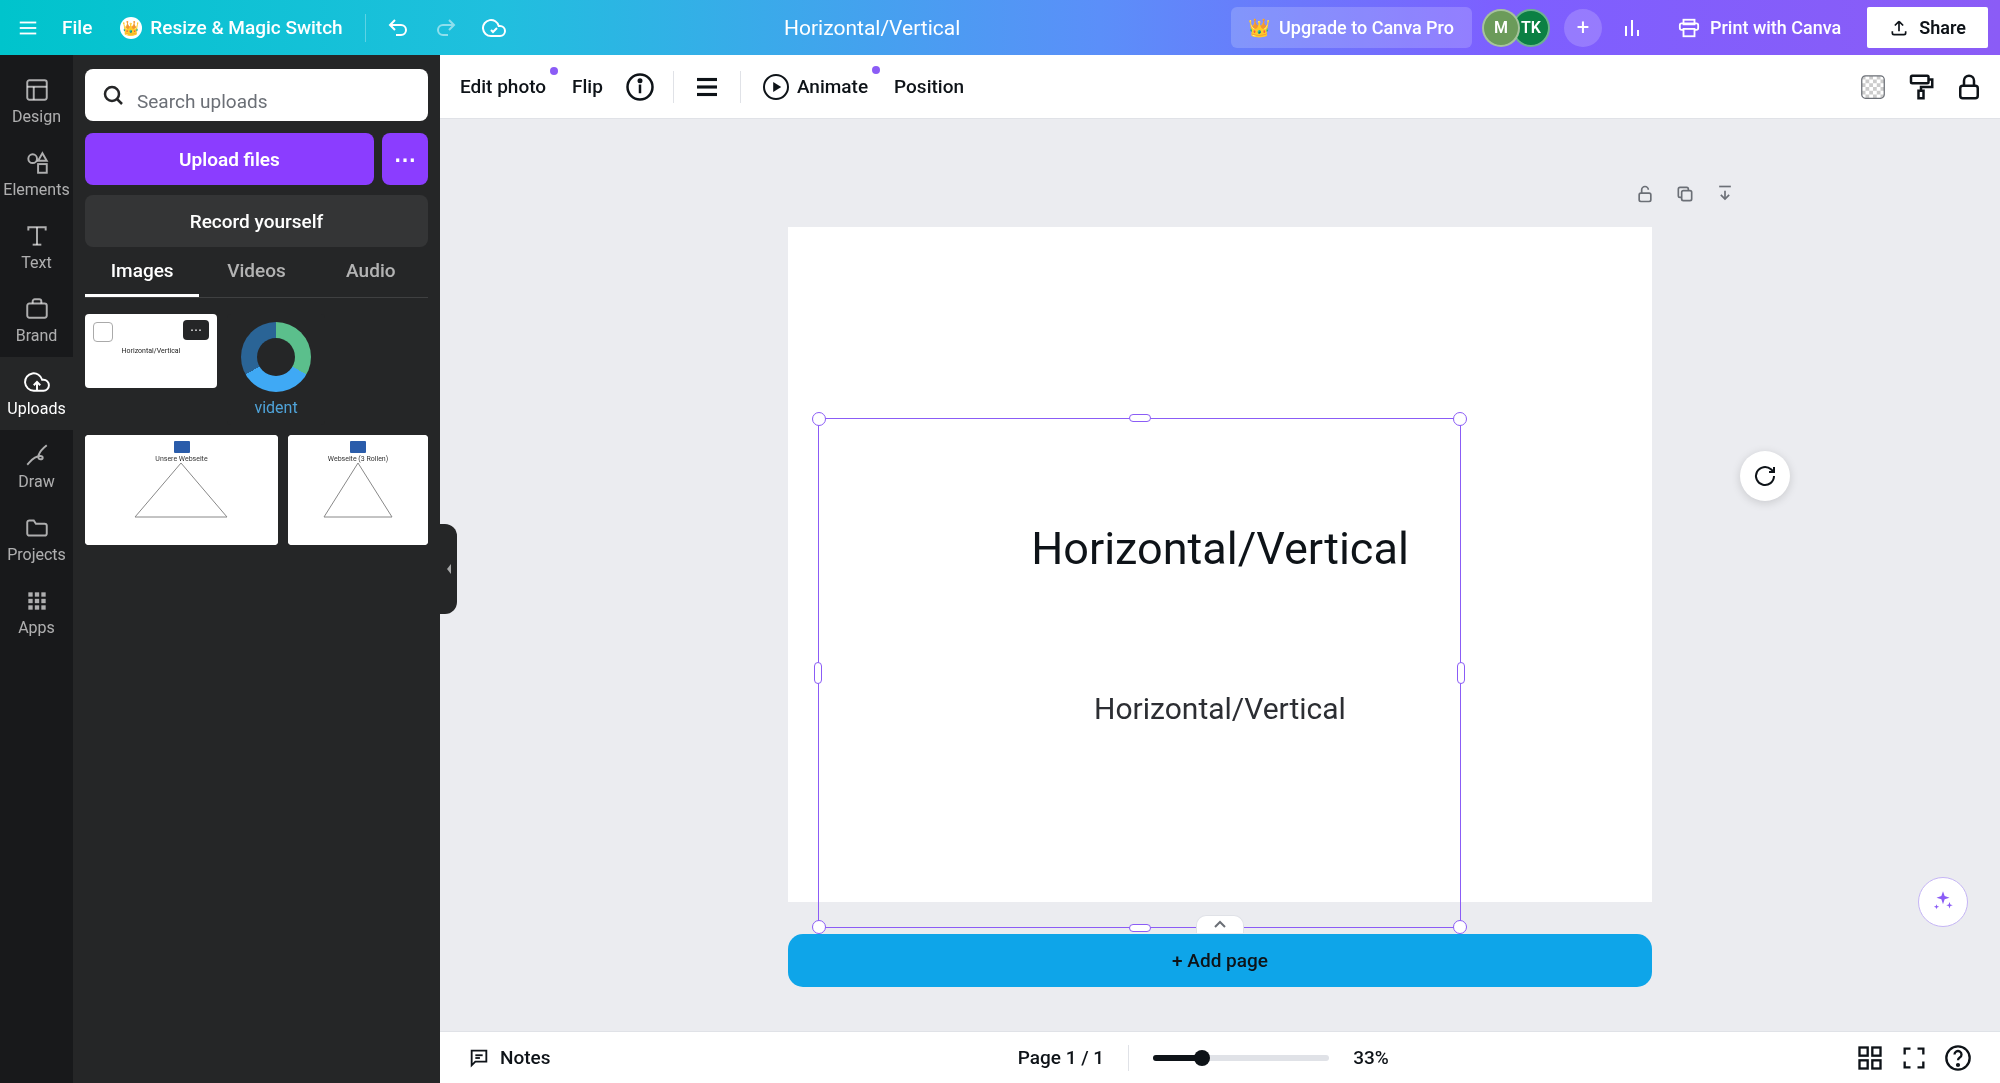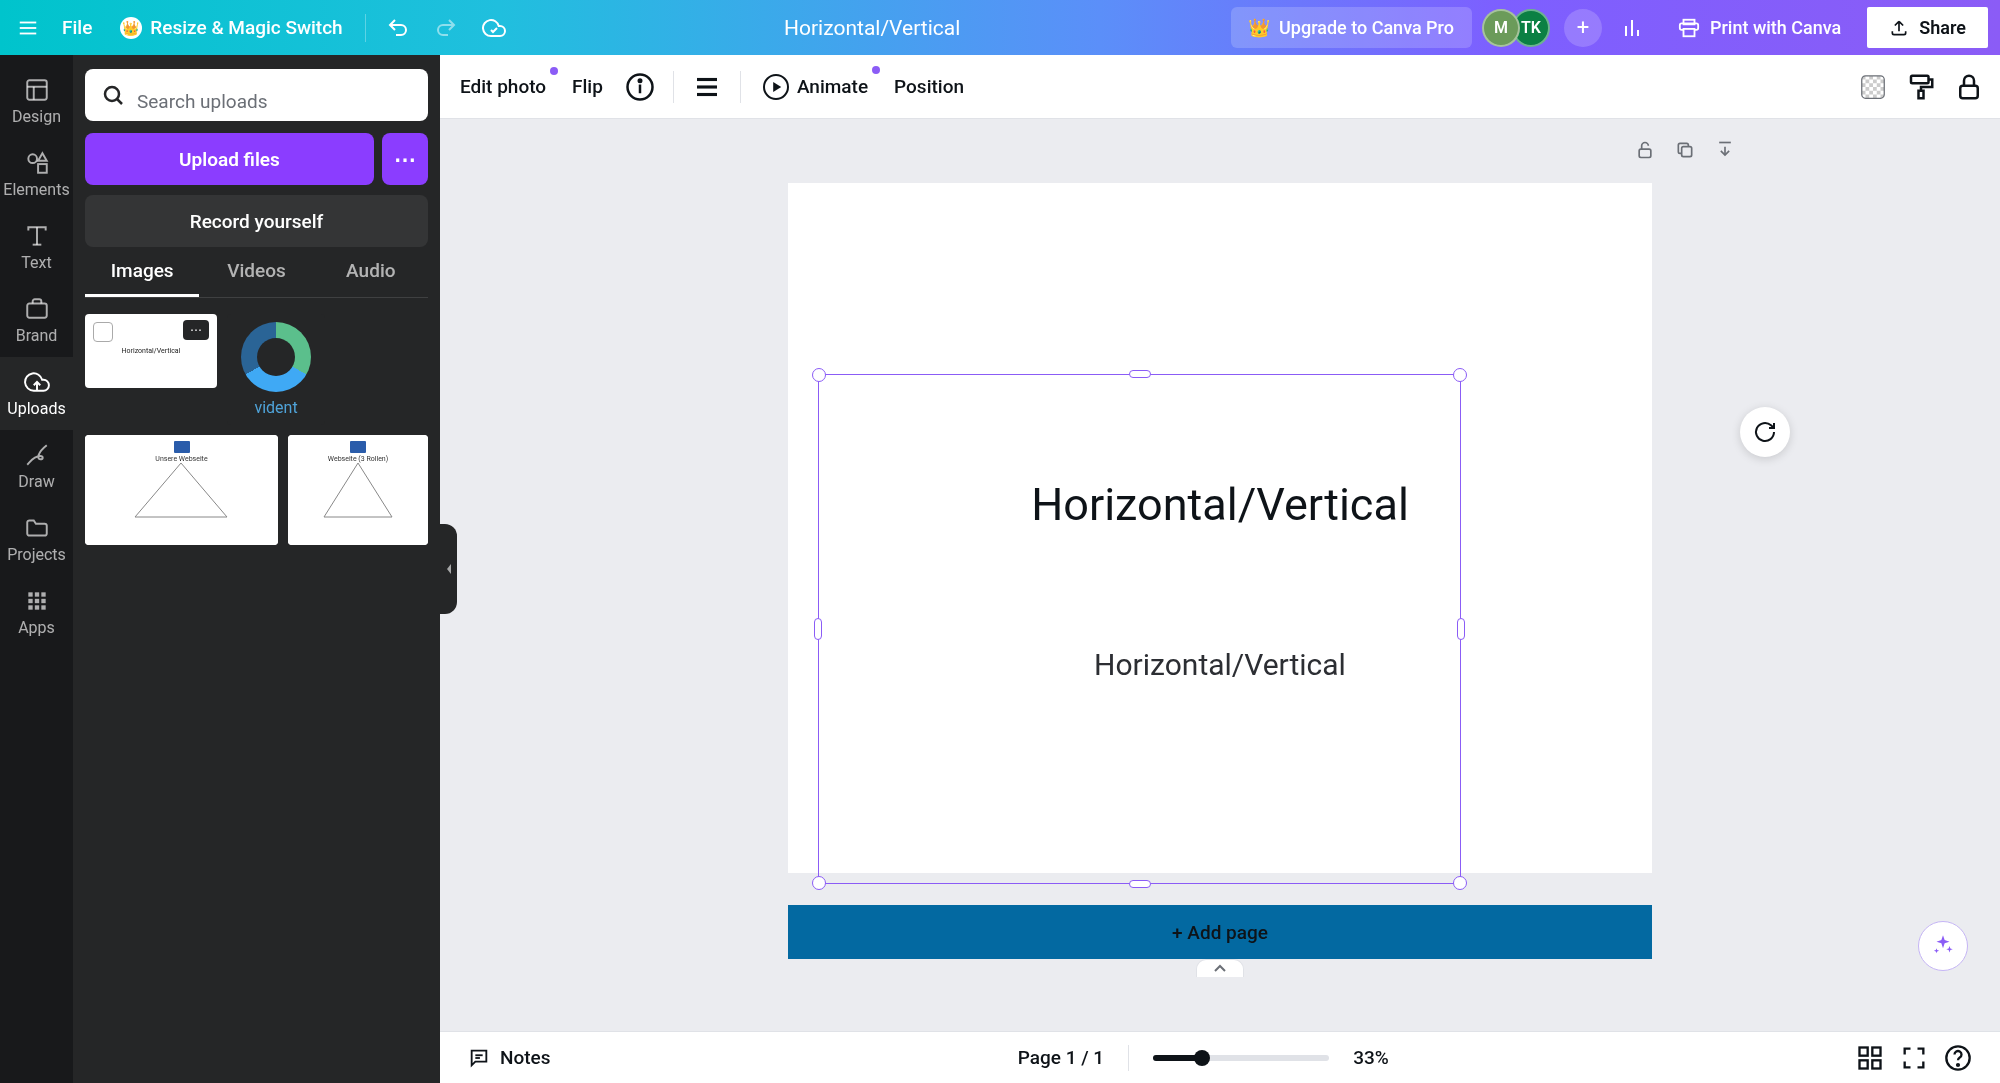--- a/index.html
+++ b/index.html
@@ -61,21 +61,21 @@
     .thumb4 { width: 140px; height: 110px; }
     .diagram-mini { width:100%; height:100%; background:#fff; display:flex; flex-direction:column; align-items:center; justify-content:flex-start; padding:6px 4px; font-size:6px; color:#333; position:relative;}
     .diagram-mini .monitor { width:16px; height:12px; background:#2a5caa; border-radius:1px;}
     .diagram-mini .title { font-size:7px; margin-top:2px;}
     .diagram-mini svg { position:absolute; inset:0; width:100%; height:100%;}
 
     .collapse-handle { position: absolute; right: -17px; top: 50%; transform: translateY(-50%); width: 17px; height: 90px; background: #252627; border-radius: 0 12px 12px 0; display: flex; align-items: center; justify-content: center; cursor: pointer; }
     .collapse-handle svg { width: 10px; height: 14px; color: rgba(255,255,255,0.6);}
 
     
-    .canvas-area { flex: 1; display: flex; flex-direction: column; background: #EBECF0; min-width: 0; }
+    .canvas-area { flex: 1; display: flex; flex-direction: column; background: #EBECF0; min-width: 0; gap: 44px; }
 
     
     .ctx-toolbar { height: 64px; background: #fff; border-bottom: 1px solid #E0E2E7; display: flex; align-items: center; padding: 0 16px; gap: 18px; }
     .ctx-btn { font-size: 19px; font-weight: 500; color: #0E1318; padding: 6px 4px; cursor: pointer; position: relative; white-space: nowrap; }
     .ctx-btn .dot { position: absolute; top: -2px; right: -8px; width: 8px; height: 8px; background: #8B5CF6; border-radius: 50%; }
     .ctx-icon-btn { width: 30px; height: 30px; display: flex; align-items: center; justify-content: center; cursor: pointer; color: #0E1318; }
     .ctx-divider { width: 1px; height: 32px; background: #E0E2E7; }
     .animate-wrap { display: flex; align-items: center; gap: 8px; position: relative; }
     .animate-icon { width: 26px; height: 26px; border: 2px solid #0E1318; border-radius: 50%; position:relative;}
     .animate-icon::before{ content:''; position:absolute; left:50%; top:50%; transform:translate(-35%,-50%); width:0; height:0; border-left:8px solid #0E1318; border-top:5px solid transparent; border-bottom:5px solid transparent;}
@@ -85,21 +85,21 @@
     .page-controls { position: absolute; top: 16px; right: 260px; display: flex; gap: 10px; }
     .page-ctrl { width: 30px; height: 30px; display: flex; align-items: center; justify-content: center; color: #6B6F76; cursor: pointer; border-radius: 4px; }
     .page { width: 864px; height: 690px; background: #fff; position: relative; margin-top: 24px; }
     .selection { position: absolute; border: 1.5px solid #8B5CF6; }
     .sel-handle { width: 14px; height: 14px; background: #fff; border: 1.5px solid #8B5CF6; border-radius: 50%; position: absolute; }
     .sel-mid { width: 22px; height: 8px; background: #fff; border: 1.5px solid #8B5CF6; border-radius: 4px; position: absolute; }
     .sel-side { width: 8px; height: 22px; background: #fff; border: 1.5px solid #8B5CF6; border-radius: 4px; position: absolute; }
     .page-title-text { position: absolute; top: 295px; width: 100%; text-align: center; font-size: 45px; font-weight: 400; color: #0E1318; }
     .page-sub-text { position: absolute; top: 464px; width: 100%; text-align: center; font-size: 30px; font-weight: 400; color: #2C2E33; }
     .regen-btn { position: absolute; right: 210px; top: 288px; width: 50px; height: 50px; border-radius: 50%; background: #fff; box-shadow: 0 2px 10px rgba(0,0,0,0.15); display:flex; align-items:center; justify-content:center; cursor:pointer;}
-    .add-page-bar { width: 864px; height: 54px; background: #0369a1; border-radius: 0; display: flex; align-items: center; justify-content: center; margin-top: 32px; font-size: 19px; color: #0E1318; cursor: pointer; font-weight: 500; }
+    .add-page-bar { width: 864px; height: 54px; background: #0ea5e9; border-radius: 15px; display: flex; align-items: center; justify-content: center; margin-top: 32px; font-size: 19px; color: #0E1318; cursor: pointer; font-weight: 500; }
     .ai-fab { position: absolute; right: 32px; bottom: 60px; width: 50px; height: 50px; border-radius: 50%; background: #fff; border: 1.5px solid #C5B5F5; display:flex; align-items:center; justify-content:center; cursor:pointer;}
 
     
     .footer { height: 52px; background: #fff; border-top: 1px solid #E0E2E7; display: flex; align-items: center; padding: 0 28px; gap: 18px; }
     .footer-left { display: flex; align-items: center; gap: 10px; }
     .notes-btn { display: flex; align-items: center; gap: 10px; font-size: 19px; color: #0E1318; cursor: pointer; font-weight: 500; }
     .footer-center { flex: 1; display: flex; align-items: center; justify-content: center; gap: 24px; }
     .page-indicator { font-size: 19px; color: #0E1318; font-weight: 500;}
     .zoom-slider { width: 176px; height: 6px; background: #E0E2E7; border-radius: 3px; position: relative; }
     .zoom-fill { position: absolute; height: 100%; left:0; width: 28%; background: #0E1318; border-radius: 3px;}

